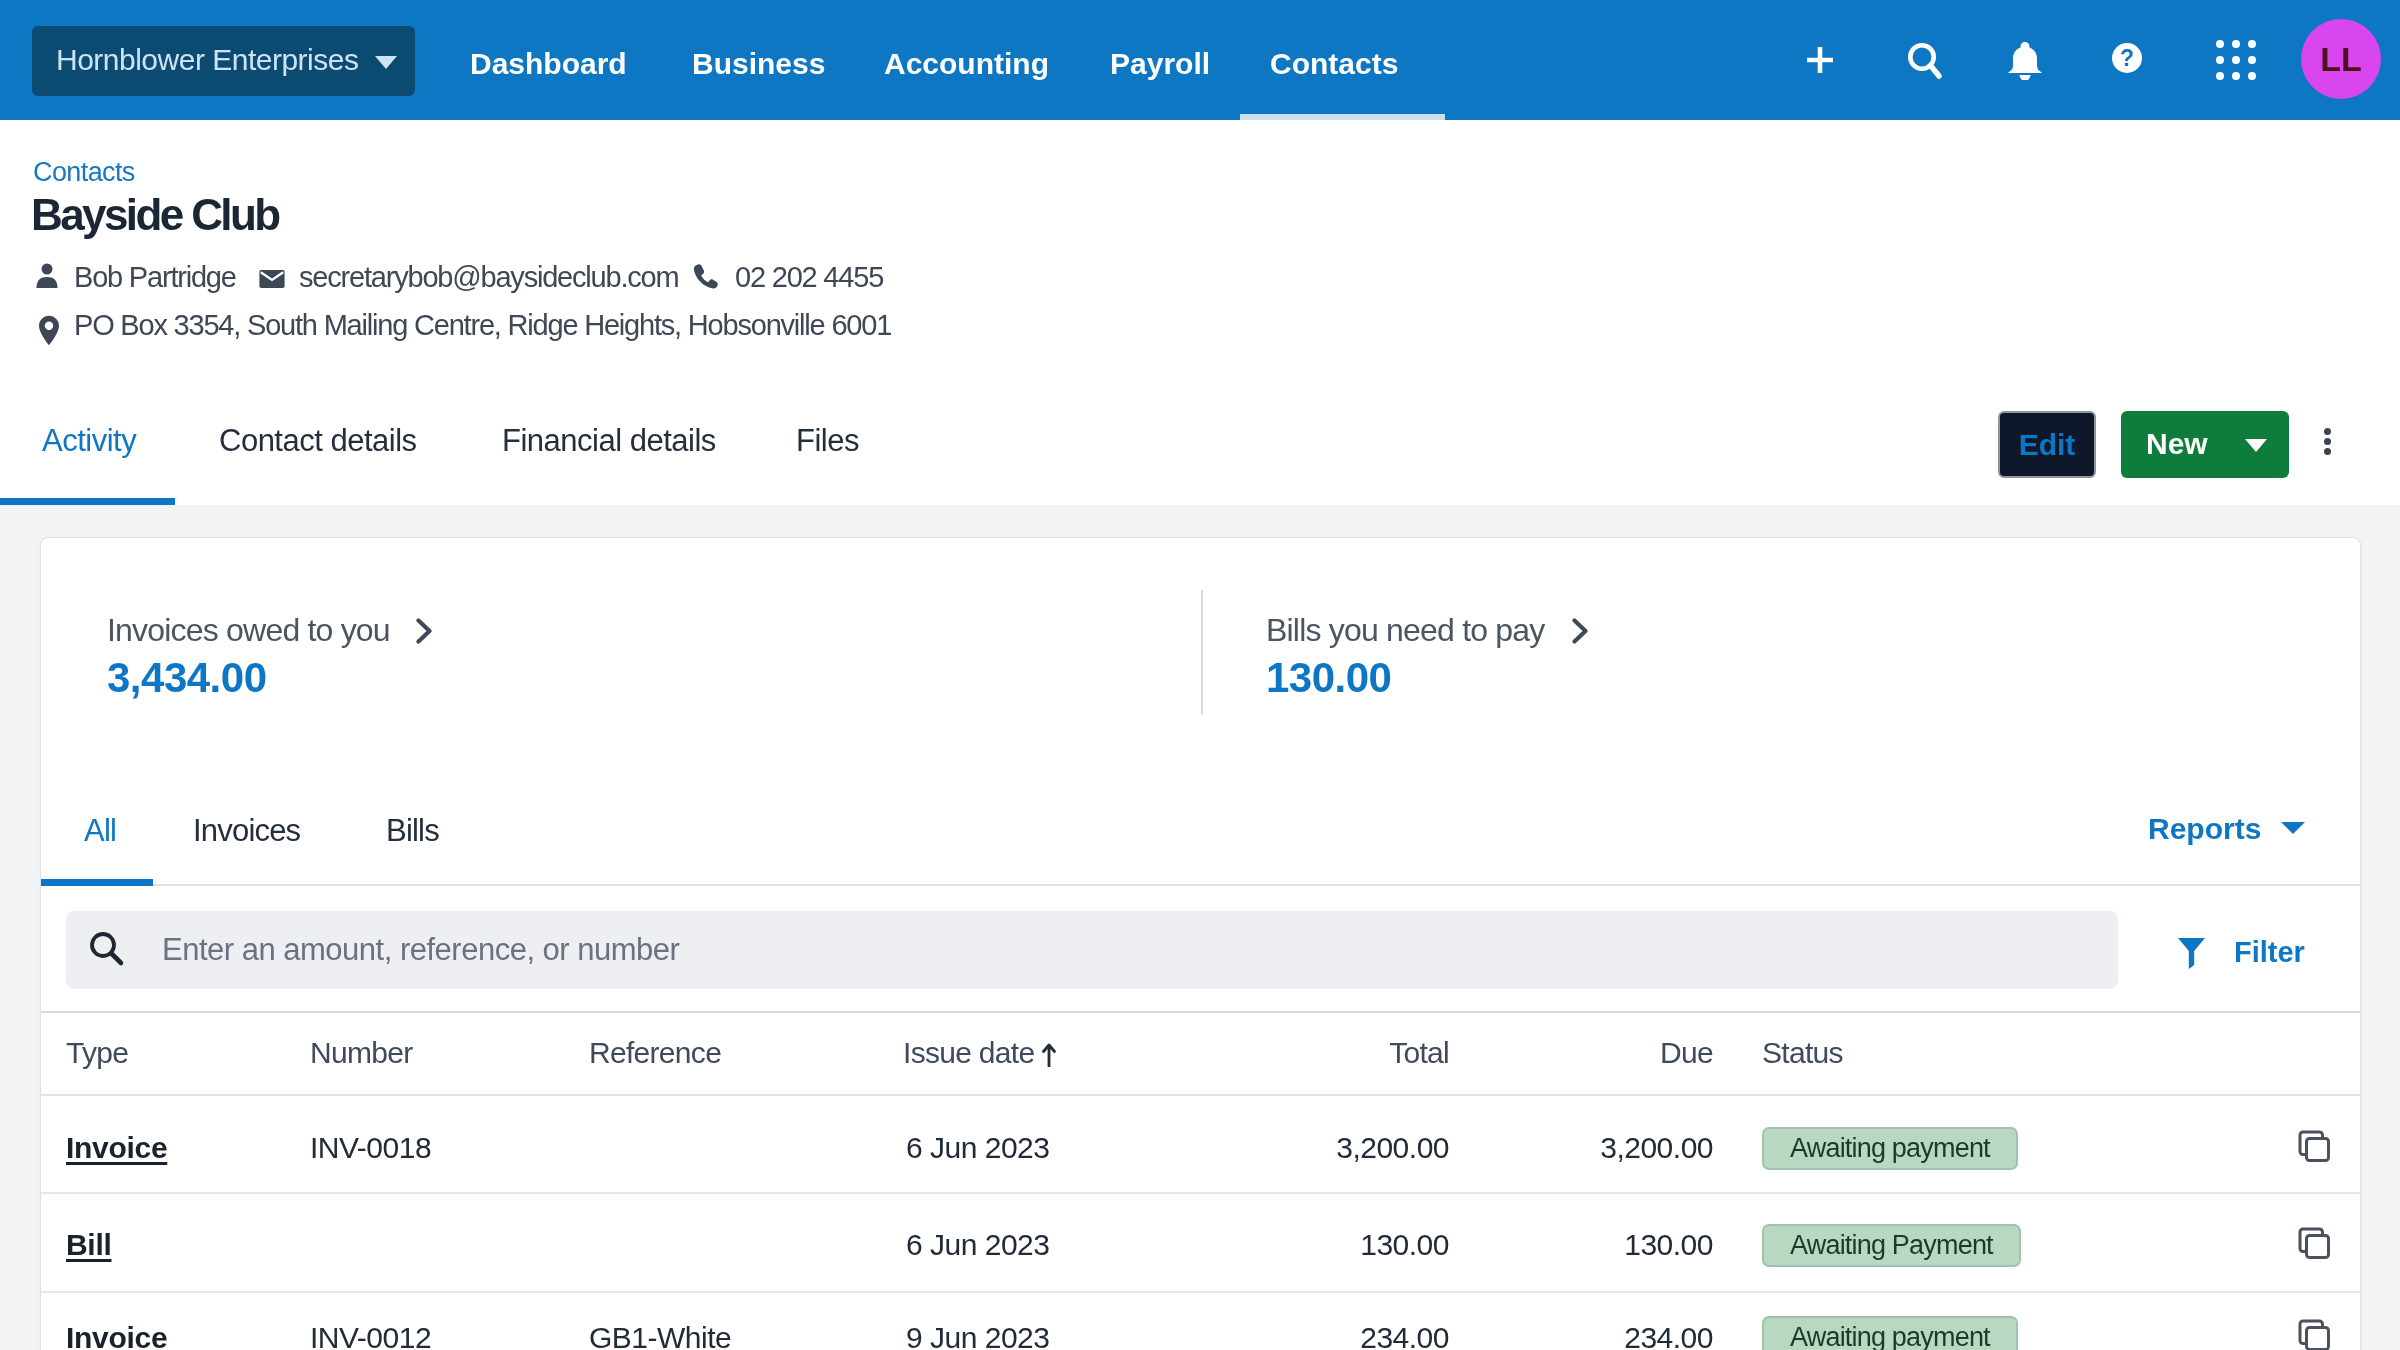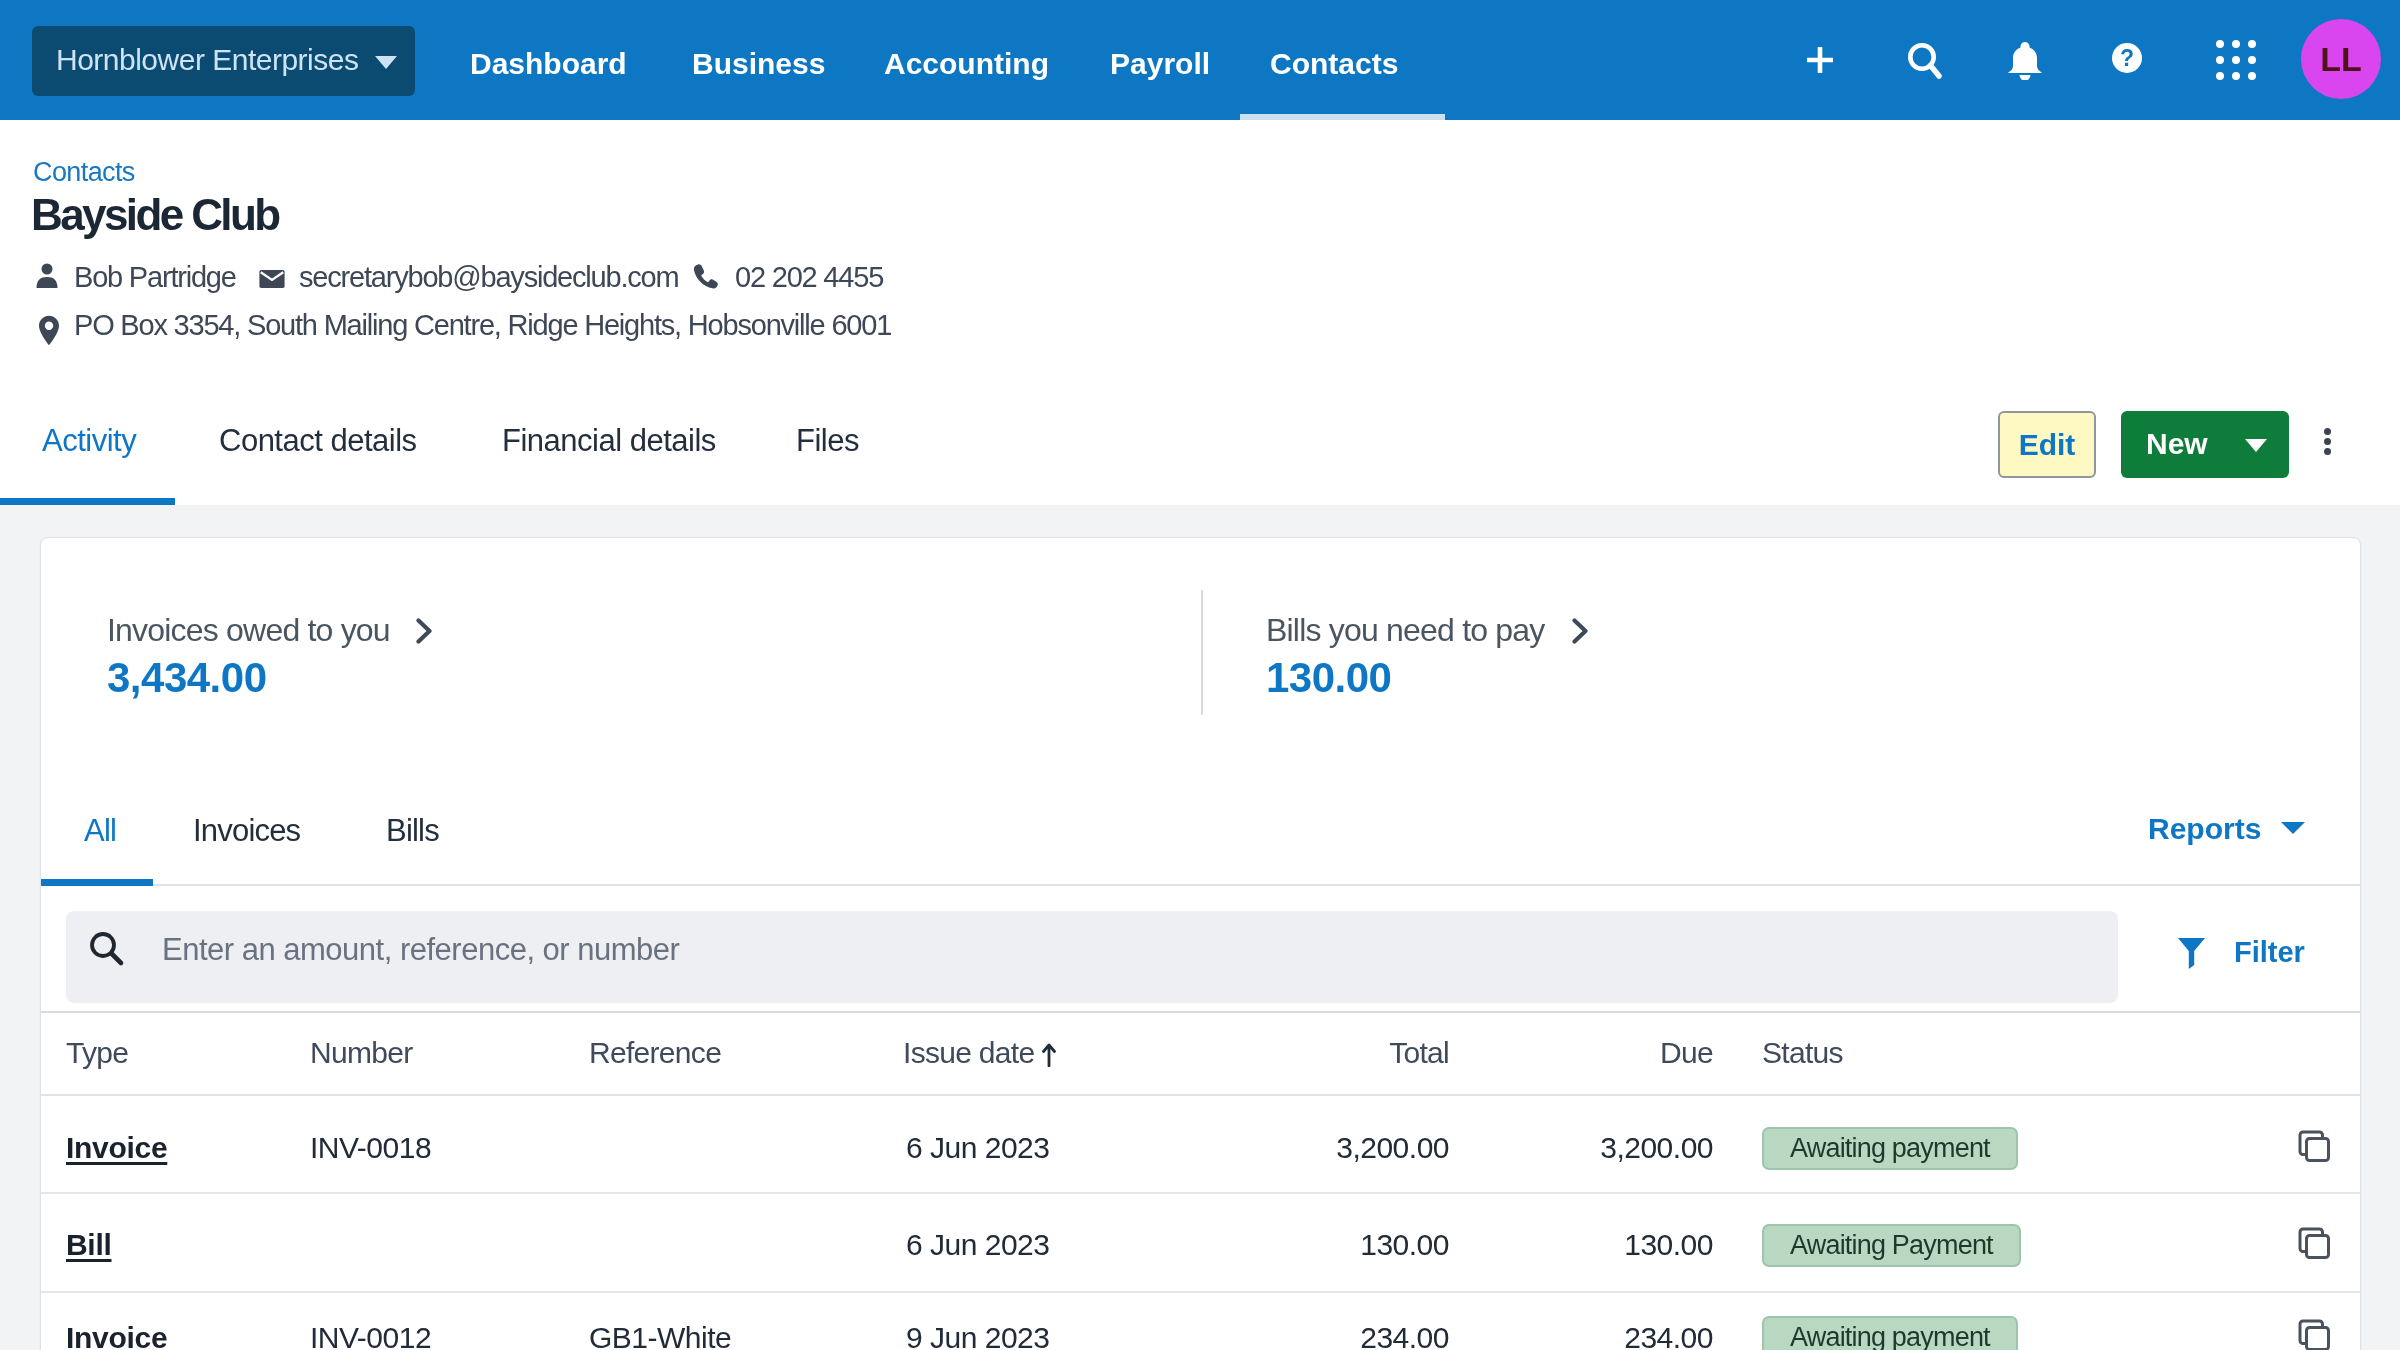--- a/index.html
+++ b/index.html
@@ -20,41 +20,41 @@
 
 
 #crumb { position:absolute; left:33px; top:159px; font-size:27px; letter-spacing:-0.6px; line-height:27px; color:#1878c2; }
 #h1 { position:absolute; left:31px; top:193px; font-size:44px; font-weight:bold; color:#1c2735; letter-spacing:-2.6px; line-height:44px; }
 .crow { position:absolute; font-size:29px; letter-spacing:-1.2px; line-height:29px; color:#3e4756; }
 
 
 .tab1 { position:absolute; top:425px; font-size:31px; letter-spacing:-0.5px; line-height:31px; color:#242f3d; }
 #tab-activity { color:#0e77c5; }
 #activity-underline { position:absolute; left:0; top:498px; width:175px; height:7px; background:#0e77c5; }
-#editbtn { position:absolute; left:1998px; top:411px; width:98px; height:67px; background:#fef9c3; border:2px solid #8f969c; border-radius:6px; text-align:center; line-height:63px; color:#0e77c5; font-weight:bold; font-size:30px; }
+#editbtn { position:absolute; left:1998px; top:411px; width:98px; height:67px; background:#0f172a; border:2px solid #8f969c; border-radius:6px; text-align:center; line-height:63px; color:#0e77c5; font-weight:bold; font-size:30px; }
 #newbtn { position:absolute; left:2121px; top:411px; width:168px; height:67px; background:#0e7c3b; border-radius:6px; color:#fff; font-weight:bold; font-size:30px; }
 #newbtn .t { position:absolute; left:25px; top:0; line-height:66px; }
 #newbtn .caret { position:absolute; right:22px; top:28px; width:0; height:0; border-left:11px solid transparent; border-right:11px solid transparent; border-top:13px solid #fff; }
 .kdot { position:absolute; left:2324px; width:7px; height:7px; border-radius:50%; background:#3a4450; }
 
 
 #graybg { position:absolute; left:0; top:505px; width:2400px; height:845px; background:#f2f3f5; }
 #card { position:absolute; left:40px; top:537px; width:2321px; height:900px; background:#fff; border:1px solid #dee1e6; border-radius:8px; box-shadow:0 1px 3px rgba(0,0,0,0.05); }
 
 .sum-label { position:absolute; font-size:32px; letter-spacing:-0.8px; line-height:33px; color:#4a5560; }
 .sum-val { position:absolute; font-size:42px; letter-spacing:-0.5px; line-height:42px; font-weight:bold; color:#0e77c5; }
 #vdivider { position:absolute; left:1160px; top:52px; width:2px; height:125px; background:#d8dce1; }
 
 .tab2 { position:absolute; font-size:31px; letter-spacing:-0.8px; line-height:31px; color:#242f3d; top:277px; }
 #all-underline { position:absolute; left:0px; top:341px; width:112px; height:7px; background:#0e77c5; }
 #tab2-line { position:absolute; left:112px; top:346px; width:2208px; height:2px; background:#dfe2e6; }
 #reports { position:absolute; left:2107px; top:275px; font-size:30px; line-height:31px; font-weight:bold; color:#0e77c5; }
 #reports .caret { position:absolute; left:133px; top:9px; width:0; height:0; border-left:12px solid transparent; border-right:12px solid transparent; border-top:12px solid #0e77c5; }
 
-#searchbar { position:absolute; left:25px; top:373px; width:2052px; height:92px; background:#edeff3; border-radius:8px; }
+#searchbar { position:absolute; left:25px; top:373px; width:2052px; height:78px; background:#edeff3; border-radius:8px; }
 #searchbar .ph { position:absolute; left:96px; top:0; line-height:78px; font-size:31px; letter-spacing:-0.5px; color:#6a7280; }
 #filter { position:absolute; left:2193px; top:398px; font-size:29px; font-weight:bold; color:#0e77c5; }
 
 
 .th { position:absolute; top:500px; font-size:30px; letter-spacing:-0.7px; line-height:30px; color:#3f4a5c; }
 #thead-line { position:absolute; left:0; top:556px; width:2319px; height:2px; background:#e0e4e8; }
 .row-line { position:absolute; left:0; width:2319px; height:2px; background:#e4e6ea; }
 .td { position:absolute; font-size:30px; letter-spacing:-0.5px; line-height:30px; color:#222b38; }
 .tlink { font-weight:bold; letter-spacing:-0.3px; text-decoration:underline; text-decoration-thickness:3px; text-underline-offset:4px; color:#1a222e; }
 .pill { position:absolute; left:1721px; height:43px; background:#b9d8c2; border:2px solid #9ec4ab; border-radius:7px; font-size:27px; letter-spacing:-0.8px; color:#1c3a2b; line-height:39px; padding:0 26px; }

